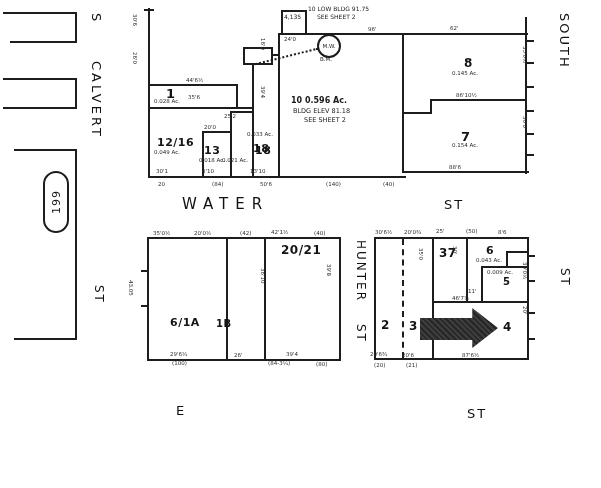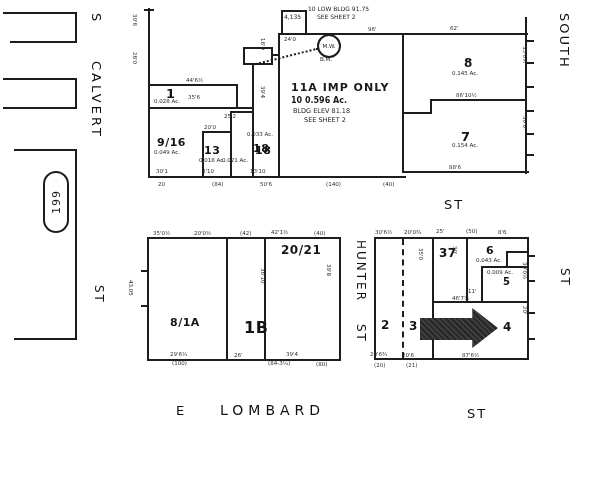--- a/index.html
+++ b/index.html
@@ -70,21 +70,20 @@
   <div class="ln" style="left:281px;top:10px;width:26px;height:2px"></div>
   <div class="ln" style="left:305px;top:10px;width:2px;height:23px"></div>
   <div class="dot-ln" style="left:252px;top:64px;width:68px;transform:rotate(-14deg)"></div>
   <div id="bm-circle">
     <span>M.W.</span>
   </div>
   <div class="note" style="left:320px;top:56px;font-size:5.5px">B.M.</div>
   <div class="note" style="left:284px;top:13px;font-size:6px">4,135</div>
   <div class="note" style="left:308px;top:5px;font-size:6px">10 LOW BLDG 91.75</div>
   <div class="note" style="left:317px;top:13px;font-size:6px">SEE SHEET 2</div>
-  <div class="note" style="left:291px;top:81px;font-size:11px;font-weight:bold;letter-spacing:1px">11A IMP ONLY</div>
   <div class="note" style="left:291px;top:96px;font-size:8px;font-weight:bold">10  0.596 Ac.</div>
   <div class="note" style="left:293px;top:107px;font-size:6.5px">BLDG ELEV 81.18</div>
   <div class="note" style="left:304px;top:116px;font-size:6.5px">SEE SHEET 2</div>
 
   <div class="ln" style="left:525px;top:17px;width:2px;height:157px"></div>
   <div class="ln" style="left:402px;top:33px;width:2px;height:140px"></div>
   <div class="ln" style="left:430px;top:99px;width:97px;height:2px"></div>
   <div class="ln" style="left:430px;top:99px;width:2px;height:15px"></div>
   <div class="ln" style="left:402px;top:112px;width:30px;height:2px"></div>
   <div class="ln" style="left:402px;top:171px;width:127px;height:2px"></div>
@@ -126,37 +125,37 @@
   <div class="vwrap" style="left:104px;top:10px"><span style="font-size:13px">S</span></div>
   <div class="vwrap" style="left:104px;top:58px"><span style="font-size:13px;letter-spacing:3px">CALVERT</span></div>
   <div class="vwrap" style="left:106px;top:281px"><span style="font-size:12px;letter-spacing:2px">ST</span></div>
 
   <div class="vwrap" style="left:572px;top:10px"><span style="font-size:13px;letter-spacing:2px">SOUTH</span></div>
   <div class="vwrap" style="left:572px;top:264px"><span style="font-size:12px;letter-spacing:2px">ST</span></div>
 
   <div class="vwrap" style="left:368px;top:236px"><span style="font-size:12px;letter-spacing:2px">HUNTER</span></div>
   <div class="vwrap" style="left:368px;top:320px"><span style="font-size:12px;letter-spacing:2px">ST</span></div>
 
+  <div class="street" style="left:182px;top:195px;font-size:15px;letter-spacing:7px">WATER</div>
   <div class="street" style="left:444px;top:197px;font-size:13px;letter-spacing:2px">ST</div>
 
   <div class="street" style="left:176px;top:403px;font-size:13px">E</div>
-  <div class="street" style="left:220px;top:402px;font-size:14px;letter-spacing:5px">LOMBARD</div>
   <div class="street" style="left:467px;top:406px;font-size:13px;letter-spacing:2px">ST</div>
 
   <div id="overlay">
       <span class="p" style="left: 166px; top: 86px; font-size: 13px;">1</span>
-      <span class="p" style="left: 157px; top: 136px; font-size: 11px;">9/16</span>
+      <span class="p" style="left: 157px; top: 136px; font-size: 11px;">12/16</span>
       <span class="p" style="left: 204px; top: 144px; font-size: 11px;">13</span>
       <span class="p" style="left: 227px; top: 144px; font-size: 11px; margin-left: 28px;">18</span>
       <span class="p" style="left: 253px; top: 142px; font-size: 11px;">18</span>
       <span class="p" style="left: 464px; top: 56px; font-size: 12px;">8</span>
       <span class="p" style="left: 461px; top: 129px; font-size: 13px;">7</span>
       <span class="p" style="left: 281px; top: 243px; font-size: 12px;">20/21</span>
-      <span class="p" style="left: 170px; top: 316px; font-size: 11px;">8/1A</span>
-      <span class="p" style="left: 244px; top: 318px; font-size: 16px;">1B</span>
+      <span class="p" style="left: 170px; top: 316px; font-size: 11px;">6/1A</span>
+      <span class="p" style="left: 216px; top: 318px; font-size: 10px;">1B</span>
       <span class="p" style="left: 381px; top: 318px; font-size: 12px;">2</span>
       <span class="p" style="left: 409px; top: 319px; font-size: 12px;">3</span>
       <span class="p" style="left: 439px; top: 246px; font-size: 12px;">37</span>
       <span class="p" style="left: 486px; top: 244px; font-size: 11px;">6</span>
       <span class="p" style="left: 503px; top: 276px; font-size: 10px;">5</span>
       <span class="p" style="left: 503px; top: 320px; font-size: 12px;">4</span>
       <span class="a" style="left: 154px; top: 98px;">0.028 Ac.</span>
       <span class="a" style="left: 154px; top: 149px;">0.049 Ac.</span>
       <span class="a" style="left: 199px; top: 157px;">0.018 Ac.</span>
       <span class="a" style="left: 222px; top: 157px;">0.021 Ac.</span>

